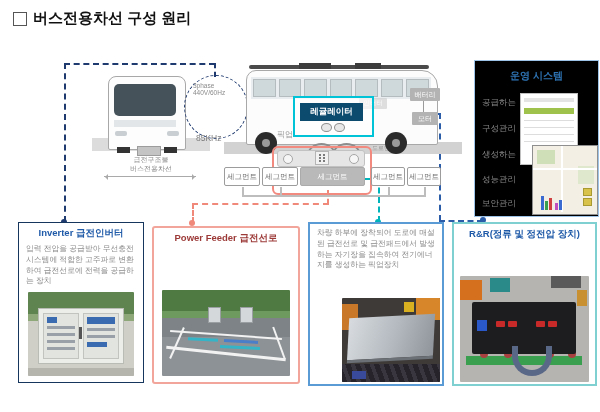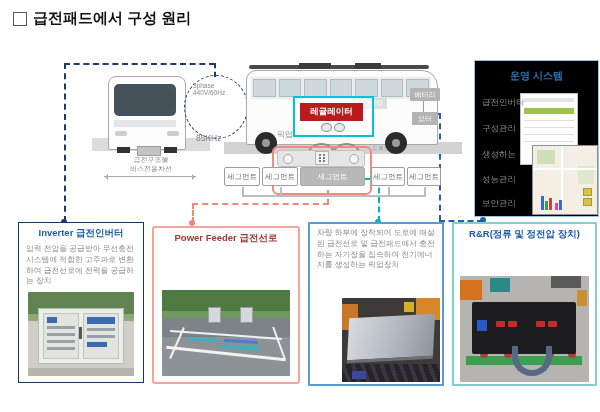--- a/index.html
+++ b/index.html
@@ -46,21 +46,21 @@
   .sbus .roofline{position:absolute;left:2px;top:-6px;width:180px;height:4px;background:#4a4a4a;border-radius:2px;}
   .sbus .ac1{position:absolute;left:52px;top:-8px;width:32px;height:6px;background:#3c3c3c;}
   .sbus .ac2{position:absolute;left:108px;top:-8px;width:26px;height:6px;background:#3c3c3c;}
   .sbus .win{position:absolute;left:4px;top:6px;width:180px;height:22px;background:#e9edef;display:flex;gap:3px;padding:2px;box-sizing:border-box;}
   .sbus .win div{flex:1;background:#cfd8db;border:1px solid #b4bcbf;}
   .sbus .wheel1,.sbus .wheel2{position:absolute;bottom:-10px;width:22px;height:22px;background:#2b2b2b;border-radius:50%;}
   .sbus .wheel1{left:8px;} .sbus .wheel2{left:138px;}
   .sbus .hub{position:absolute;left:7px;top:7px;width:8px;height:8px;background:#9a9a9a;border-radius:50%;}
   .chip{background:#b3b3b3;color:#fff;font-size:7px;display:flex;align-items:center;justify-content:center;border-radius:1px;}
   .regwrap{left:293px;top:96px;width:77px;height:37px;border:2px solid #00c3d8;background:rgba(255,255,255,.6);}
-  .regblack{position:absolute;left:5px;top:5px;width:63px;height:18px;background:#b91c1c;color:#fff;font-size:8.5px;font-weight:bold;display:flex;align-items:center;justify-content:center;}
+  .regblack{position:absolute;left:5px;top:5px;width:63px;height:18px;background:#0c4a6e;color:#fff;font-size:8.5px;font-weight:bold;display:flex;align-items:center;justify-content:center;}
   .coilg{position:absolute;top:25px;width:9px;height:7px;border:1.5px solid #8f8f8f;border-radius:50%;background:#e8e8e8;}
   .pickuplbl{left:277px;top:129px;font-size:8px;color:#949494;}
   .roadlbl{left:372px;top:144px;font-size:6px;color:#9a9a9a;}
   .road{left:224px;top:142px;width:238px;height:12px;background:#d2d2d2;}
   .coil{width:25px;height:21px;border:2px solid #8d8d8d;border-radius:50%;background:#dadada;top:143px;}
   
   .redbox{left:272px;top:146px;width:96px;height:45px;border:2.5px solid #f28a80;border-radius:6px;}
   .pudraw{left:277px;top:150px;width:86px;height:15px;background:#e6e6e6;border:1px solid #c2c2c2;border-radius:3px;}
   .pudraw .c1,.pudraw .c2{position:absolute;top:3px;width:8px;height:8px;border:1px solid #a6a6a6;background:#f6f6f6;border-radius:50%;}
   .pudraw .c1{left:5px;} .pudraw .c2{right:5px;}
@@ -133,21 +133,21 @@
   .ph4 .cable{position:absolute;left:52px;top:70px;width:28px;height:24px;border:6px solid #5a6888;border-top:none;border-radius:0 0 26px 26px;}
   .faint{opacity:.55;}
 </style>
 </head>
 <body>
 
 <div class="stage">
 
   <div class="abs title">
     <span class="sq"></span>
-    <span>급전패드에서 구성 원리</span>
+    <span>버스전용차선 구성 원리</span>
   </div>
 
   <div class="abs vline navy" style="left:64px;top:63px;height:159px;"></div>
   <div class="abs hline navy" style="left:64px;top:63px;width:151px;"></div>
   <div class="abs vline navy" style="left:214px;top:63px;height:14px;"></div>
   <div class="abs dot navy" style="left:61px;top:219px;"></div>
 
   <div class="abs vline salmon" style="left:327px;top:190px;height:14px;"></div>
   <div class="abs hline salmon" style="left:192px;top:203px;width:137px;"></div>
   <div class="abs vline salmon" style="left:192px;top:203px;height:20px;"></div>
@@ -285,21 +285,21 @@
       <div class="rd" style="left:0;top:22px;width:64px;height:2px;"></div>
       <div class="rd" style="left:28px;top:0;width:2px;height:66px;"></div>
       <div class="ys" style="right:5px;top:42px;"></div>
       <div class="ys" style="right:5px;top:52px;"></div>
       <div class="bb" style="left:8px;height:14px;"></div>
       <div class="bg" style="left:12px;height:9px;"></div>
       <div class="br" style="left:16px;height:12px;"></div>
       <div class="bm" style="left:22px;height:7px;"></div>
       <div class="bb" style="left:26px;height:10px;"></div>
     </div>
-    <div class="it" style="top:36px;">급전인버터</div>
+    <div class="it" style="top:36px;">공급하는</div>
     <div class="it" style="top:62px;">구성관리</div>
     <div class="it" style="top:88px;">생성하는</div>
     <div class="it" style="top:113px;">성능관리</div>
     <div class="it" style="top:137px;">보안관리</div>
   </div>
 
   <div class="abs panel p1">
     <div class="pt tblue">Inverter 급전인버터</div>
     <div class="pb">입력 전압을 공급받아 무선충전 시스템에 적합한 고주파로 변환하여 급전선로에 전력을 공급하는 장치</div>
   </div>
@@ -332,21 +332,21 @@
     <div class="wl" style="left:8px;top:44px;width:112px;height:2px;transform:rotate(4deg);"></div>
     <div class="wl" style="left:4px;top:62px;width:120px;height:3px;transform:rotate(6deg);"></div>
     <div class="wl" style="left:14px;top:36px;width:2px;height:34px;transform:rotate(24deg);"></div>
     <div class="wl" style="left:116px;top:36px;width:2px;height:34px;transform:rotate(-20deg);"></div>
     <div class="cy" style="left:26px;top:48px;width:30px;height:3px;transform:rotate(3deg);"></div>
     <div class="bl" style="left:62px;top:50px;width:34px;height:3px;transform:rotate(3deg);"></div>
     <div class="cy" style="left:58px;top:56px;width:40px;height:3px;transform:rotate(3deg);"></div>
   </div>
 
   <div class="abs panel p3">
-    <div class="pb">차량 하부에 장착되어 도로에 매설된 급전선로 및 급전패드에서 충전하는 자기장을 집속하여 전기에너지를 생성하는 픽업장치</div>
+    <div class="pb">차량 하부에 장착되어 도로에 매설된 급전선로 및 급전패드에서 발생하는 자기장을 집속하여 전기에너지를 생성하는 픽업장치</div>
   </div>
   <div class="abs photo ph3">
     <div class="o1"></div>
       <div class="o2"></div>
       <div class="y1"></div>
     <div class="plate"></div>
     <div class="cables"></div>
     <div class="bx"></div>
   </div>
 

